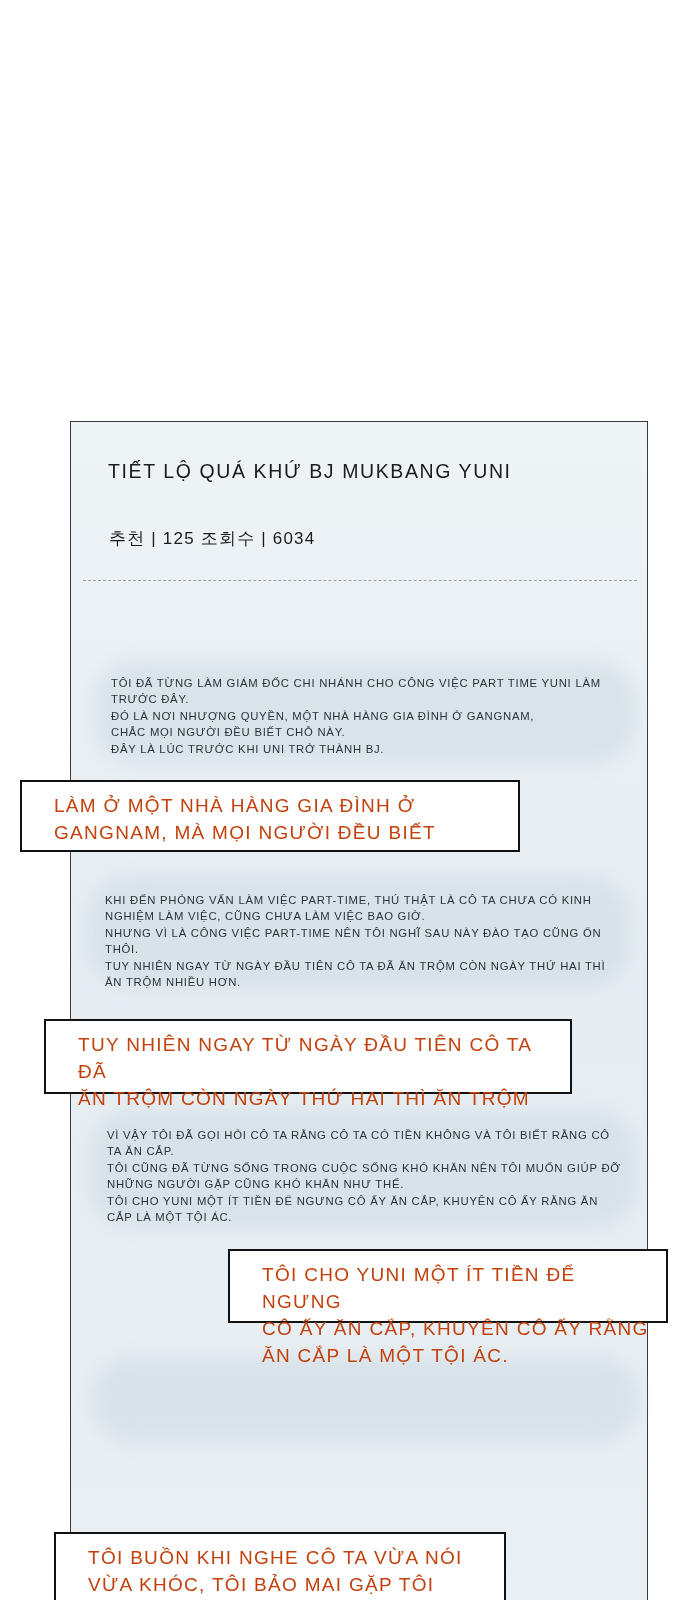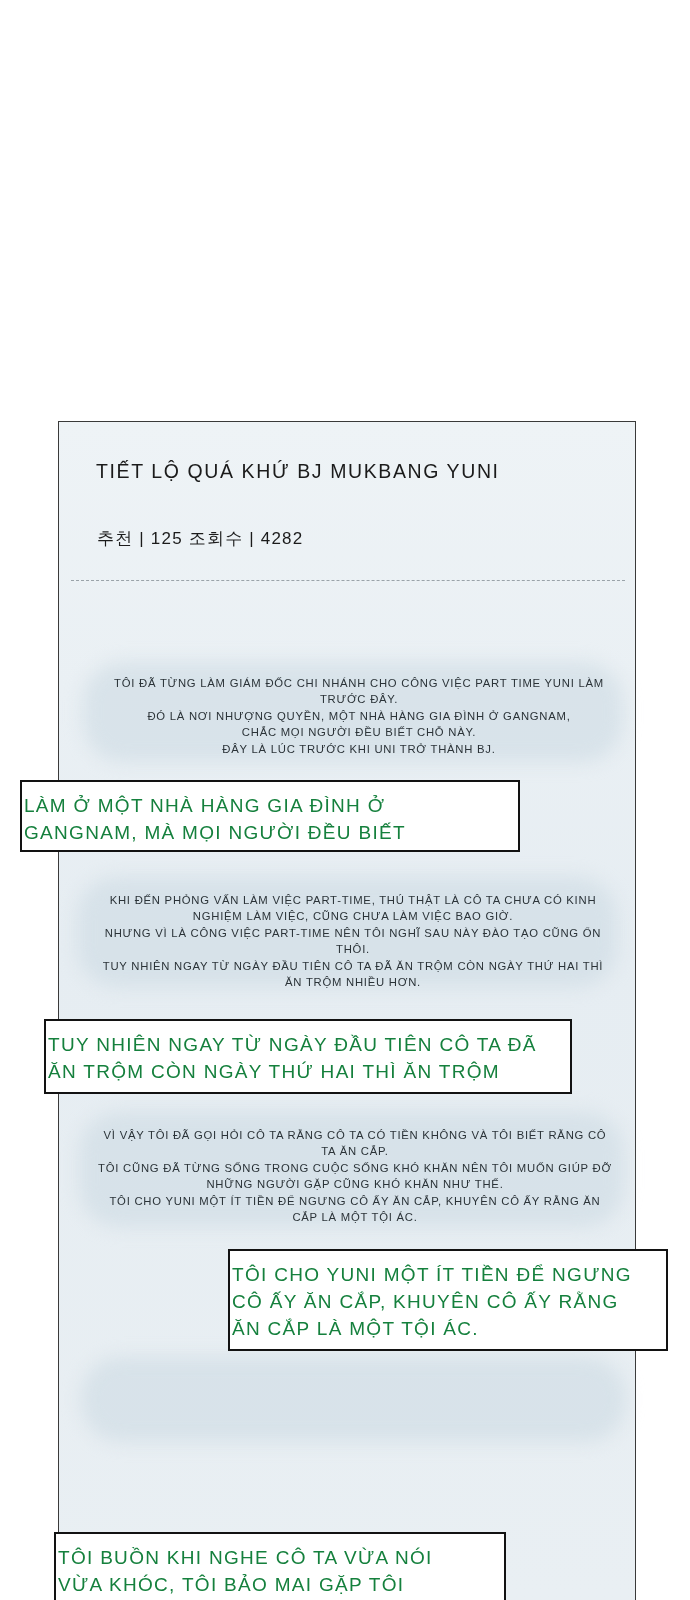--- a/index.html
+++ b/index.html
@@ -11,30 +11,29 @@
     width: 690px;
     height: 1600px;
     position: relative;
     font-family: "Liberation Sans", sans-serif;
     overflow: hidden;
   }
 
   
   #post-panel {
     position: absolute;
-    left: 58px;
+    left: 70px;
     top: 421px;
     width: 578px;
     height: 1179px;
     background: #d946ef;
     border-left: 1px solid #3a3a3a;
     border-right: 1px solid #3a3a3a;
     border-top: 1px solid #3a3a3a;
     box-sizing: border-box;
-    text-align: center;
   }
 
   
   #post-panel .wash {
     position: absolute;
     left: 0; top: 0; right: 0; bottom: 0;
     background: linear-gradient(180deg,#eef3f6 0%, #e6edf2 45%, #e9eff3 100%);
     pointer-events: none;
   }
 
@@ -94,41 +93,41 @@
   #halo-2 { left: 18px; top: 455px; width: 540px; height: 110px; }
   #halo-3 { left: 20px; top: 690px; width: 545px; height: 115px; }
   #halo-4 { left: 22px; top: 935px; width: 545px; height: 85px; }
 
   
   .callout {
     position: absolute;
     background: #ffffff;
     border: 2px solid #121212;
     box-sizing: border-box;
-    color: #15803d;
+    color: #c2410c;
     font-size: 19px;
     line-height: 27px;
     letter-spacing: 1.3px;
-    padding: 10px 14px 10px 2px;
+    padding: 10px 14px 10px 32px;
     white-space: pre-line;
     text-transform: uppercase;
   }
   #callout-1 { left: 20px;  top: 780px;  width: 500px; height: 72px; }
   #callout-2 { left: 44px;  top: 1019px; width: 528px; height: 75px; }
-  #callout-3 { left: 228px; top: 1249px; width: 440px; height: 102px; }
+  #callout-3 { left: 228px; top: 1249px; width: 440px; height: 74px; }
   #callout-4 { left: 18px;  top: 1532px; width: 452px; height: 110px; margin-left: 36px; }
 </style>
 </head>
 <body>
 
 <div id="post-panel">
   <div class="wash"></div>
 
   <div id="post-title">TIẾT LỘ QUÁ KHỨ BJ MUKBANG YUNI</div>
-  <div id="post-meta">추천 | 125  조회수 | 4282</div>
+  <div id="post-meta">추천 | 125  조회수 | 6034</div>
   <div id="meta-divider"></div>
 
   <div class="halo" id="halo-1"></div>
   <div class="halo" id="halo-2"></div>
   <div class="halo" id="halo-3"></div>
   <div class="halo" id="halo-4"></div>
 
   <div class="body-block" id="block-1">TÔI ĐÃ TỪNG LÀM GIÁM ĐỐC CHI NHÁNH CHO CÔNG VIỆC PART TIME YUNI LÀM TRƯỚC ĐÂY.
 ĐÓ LÀ NƠI NHƯỢNG QUYỀN, MỘT NHÀ HÀNG GIA ĐÌNH Ở GANGNAM,
 CHẮC MỌI NGƯỜI ĐỀU BIẾT CHỖ NÀY.

